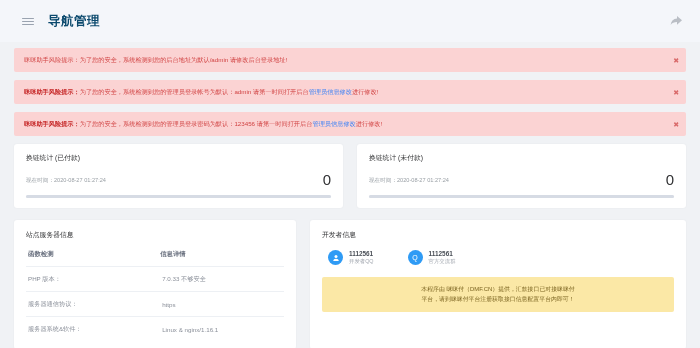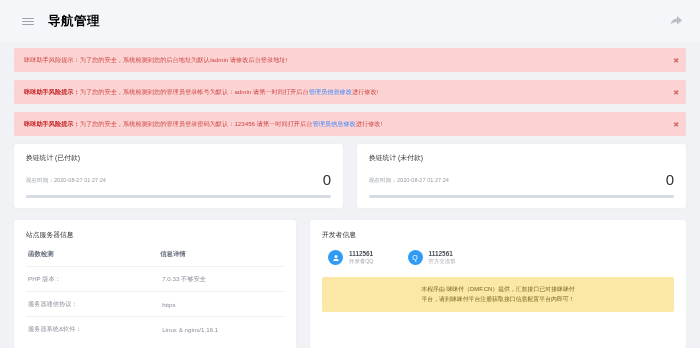--- a/index.html
+++ b/index.html
@@ -18,21 +18,21 @@
     display: flex; align-items: center;
     padding: 0 16px 0 22px;
     position: relative;
   }
   .hamburger { width: 12px; display: flex; flex-direction: column; gap: 2px; cursor: pointer; }
   .hamburger i { display: block; height: 1px; background: #9aa3b0; border-radius: 1px; }
   .header-title {
     margin-left: 14px;
     font-size: 12.5px;
     font-weight: bold;
-    color: #000000;
+    color: #0c4a6e;
     letter-spacing: .5px;
   }
   .header-right { margin-left: auto; display: flex; align-items: center; }
   .share-icon { width: 16px; height: 16px; cursor: pointer; opacity: .55; }
 
   
   .content { flex: 1; padding: 6px 14px 0 14px; overflow: hidden; }
 
   
   .alert {

